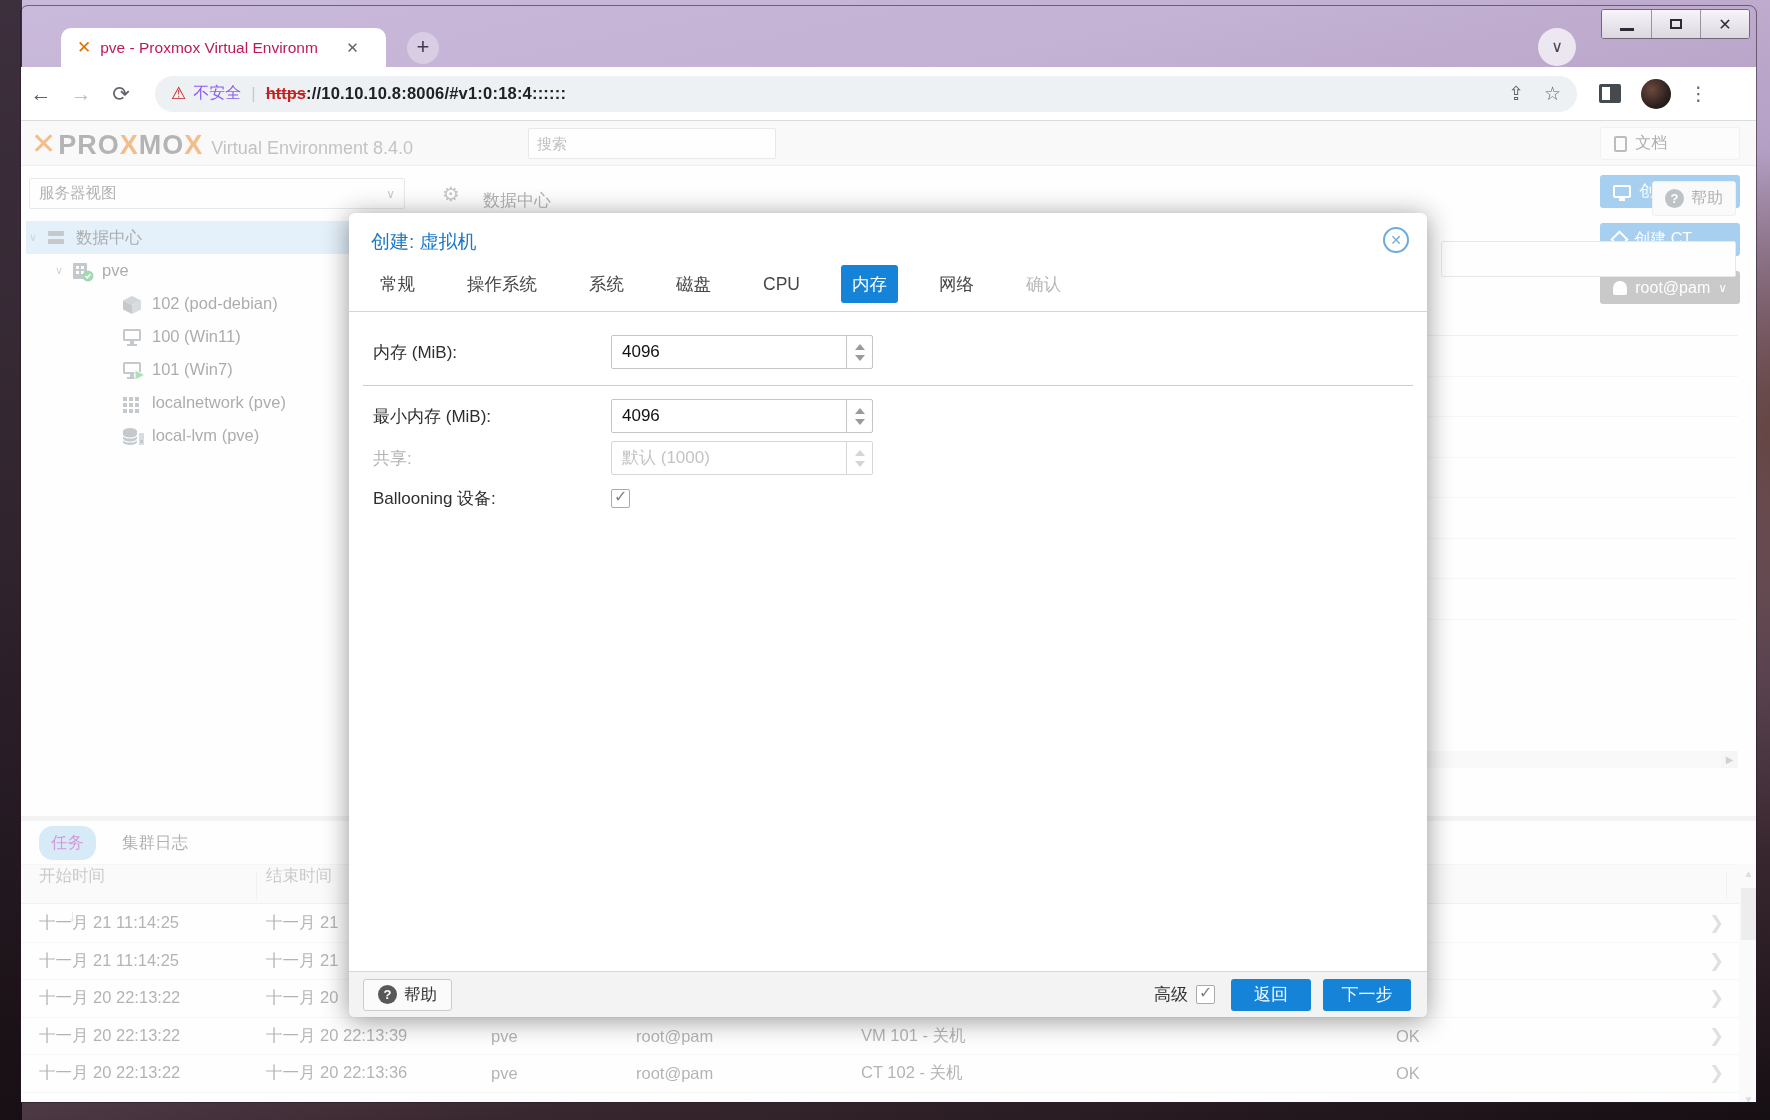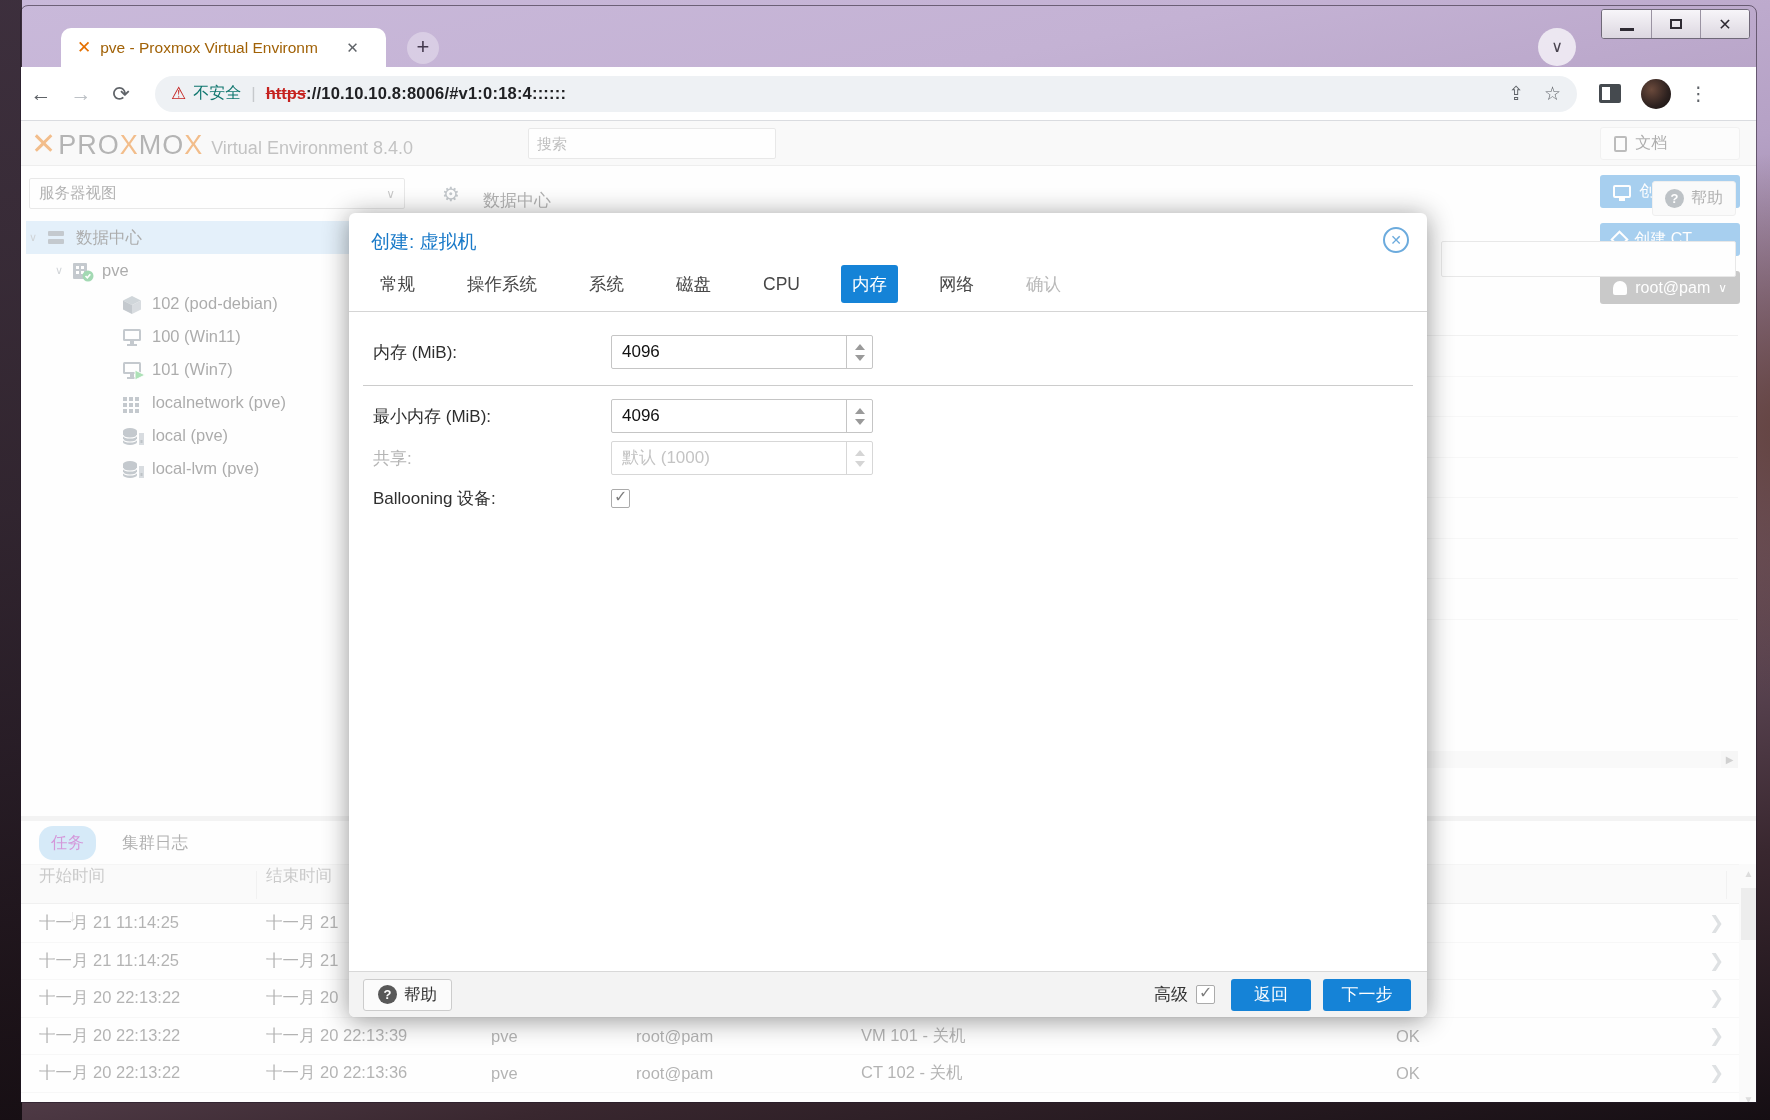--- a/index.html
+++ b/index.html
@@ -17,21 +17,21 @@
 
   
   .window { position:absolute; left:20px; top:5px; width:1737px; height:1098px;
     border:1px solid rgba(35,25,40,.55); border-radius:8px 8px 0 0; overflow:hidden;
     background:transparent; }
 
   .tabstrip { position:relative; height:61px; }
   .tab { position:absolute; left:40px; top:22px; width:325px; height:39px; background:#fff;
     border-radius:10px 10px 0 0; display:flex; align-items:center; padding:0 10px; }
   .tab-fav { font-weight:bold; color:#e57000; font-size:17px; margin:0 9px 0 6px; }
-  .tab-title { font-size:15.5px; color:#a16207; white-space:nowrap; overflow:hidden; width:240px; }
+  .tab-title { font-size:15.5px; color:#be185d; white-space:nowrap; overflow:hidden; width:240px; }
   .tab-close { font-size:15px; color:#5f6368; margin-left:6px; cursor:default; }
   .newtab-btn { position:absolute; left:386px; top:26px; width:32px; height:32px; border-radius:50%;
     background:rgba(255,255,255,.32); color:#43384d; font-size:22px; text-align:center; line-height:30px; }
   .tabsearch-btn { position:absolute; right:180px; top:22px; width:38px; height:38px; border-radius:50%;
     background:rgba(240,236,244,.92); color:#4a4450; font-size:16px; text-align:center; line-height:38px; }
   .winctl { position:absolute; right:6px; top:3px; display:flex; border:1px solid #6f6878;
     border-radius:3px; overflow:hidden; background:#efecf2; }
   .winctl .wbtn { width:49px; height:28px; border-left:1px solid #9a93a2; color:#2e2a33;
     background:linear-gradient(180deg,#f7f5f9 0%,#dcd7e0 100%);
     display:flex; align-items:center; justify-content:center; font-size:13px; }
@@ -40,42 +40,42 @@
   .wbtn.max span { display:block; width:12px; height:10px; border:2px solid #2e2a33; }
   .wbtn.close { font-size:16px; font-weight:bold; }
 
   .toolbar { position:relative; height:54px; background:#fff; border-bottom:1px solid #dadce0;
     display:flex; align-items:center; }
   .navic { font-size:21px; color:#5f6368; width:40px; text-align:center; }
   .navic.disabled { color:#bdc1c6; }
   .omnibox { position:relative; height:36px; flex:0 0 1422px; margin-left:14px; background:#eef1f4;
     border-radius:18px; display:flex; align-items:center; padding:0 16px; }
   .warn-ic { color:#c5221f; font-size:17px; margin-right:7px; }
-  .warn-txt { color:#0f766e; font-size:16px; }
+  .warn-txt { color:#8b5cf6; font-size:16px; }
   .url-sep { color:#c6c9cc; margin:0 10px; font-size:17px; }
   .url-scheme { color:#c5221f; font-size:16.5px; text-decoration:line-through; font-weight:bold; }
   .url-rest { color:#202124; font-size:16.5px; font-weight:bold; letter-spacing:.2px; }
   .omni-right { margin-left:auto; display:flex; align-items:center; gap:20px; }
   .share-ic, .star-ic { color:#5f6368; font-size:19px; }
   .panel-ic { width:22px; height:19px; border:3px solid #454a4f; border-radius:2px; margin-left:22px;
     position:relative; }
   .panel-ic::after { content:""; position:absolute; right:-1px; top:-1px; width:9px; height:15px; background:#454a4f; }
   .avatar { width:30px; height:30px; border-radius:50%; margin-left:20px;
     background:radial-gradient(circle at 35% 35%, #6b4a3c 0%, #2d211f 60%, #14100f 100%); }
   .kebab { color:#5f6368; font-size:19px; margin:0 14px 0 18px; letter-spacing:0; }
 
   
   .page { position:relative; height:983px; background:#fff; overflow:hidden; }
   .mask { position:absolute; inset:0; background:rgba(253,253,253,.55); z-index:5; }
 
   .pve-header { position:absolute; left:0; top:0; width:100%; height:45px; background:#f4f4f4;
     border-bottom:1px solid #dcdcdc; display:flex; align-items:center; }
   .logo { display:flex; align-items:baseline; margin-left:10px; }
   .logo-mark { color:#e57000; font-weight:bold; font-size:30px; margin-right:2px; }
-  .logo-word { font-weight:normal; font-size:27px; color:#5b5b5b; letter-spacing:1px; }
+  .logo-word { font-weight:bold; font-size:27px; color:#5b5b5b; letter-spacing:1px; }
   .logo-word .ox { color:#e57000; }
   .logo-sub { font-size:18px; color:#7c7c7c; margin-left:8px; }
   .hdr-search { position:absolute; left:507px; top:7px; width:248px; height:31px;
     border:1px solid #cfcfcf; border-radius:2px; padding:0 8px; font-size:15px; color:#444; background:#fff; }
   .hdr-btns { position:absolute; right:16px; top:6px; display:flex; gap:15px;flex-direction:column; }
   .hbtn { height:33px; border-radius:3px; display:flex; align-items:center; padding:0 13px;
     font-size:16px; gap:8px; }
   .hbtn.plain { background:#fafafa; border:1px solid #e3e3e3; color:#4f4f4f; }
   .hbtn.blue { background:#3e97dd; color:#fff; }
   .hbtn.gray { background:#8a8a8a; color:#fff; }
@@ -348,34 +348,20 @@
             <svg width="24" height="20">
                 <ellipse class="g" cx="8" cy="4" rx="7" ry="3"></ellipse>
                 <rect class="g" x="1" y="4" width="14" height="11"></rect>
                 <ellipse class="g" cx="8" cy="15" rx="7" ry="3"></ellipse>
                 <path d="M1 8 a7 3 0 0 0 14 0" fill="none" stroke="#fff" stroke-width="1.2"></path>
                 <path d="M1 12 a7 3 0 0 0 14 0" fill="none" stroke="#fff" stroke-width="1.2"></path>
                 <rect x="17" y="6" width="5" height="12" fill="#aab4bc"></rect>
                 <rect x="18.5" y="13" width="2" height="3" fill="#6f7a83"></rect>
               </svg>
           </span>
-          <span class="tlabel">local (pve)</span>
-        </div>
-        <div class="trow">
-          <span class="ticon ind2">
-            <svg width="24" height="20">
-                <ellipse class="g" cx="8" cy="4" rx="7" ry="3"></ellipse>
-                <rect class="g" x="1" y="4" width="14" height="11"></rect>
-                <ellipse class="g" cx="8" cy="15" rx="7" ry="3"></ellipse>
-                <path d="M1 8 a7 3 0 0 0 14 0" fill="none" stroke="#fff" stroke-width="1.2"></path>
-                <path d="M1 12 a7 3 0 0 0 14 0" fill="none" stroke="#fff" stroke-width="1.2"></path>
-                <rect x="17" y="6" width="5" height="12" fill="#aab4bc"></rect>
-                <rect x="18.5" y="13" width="2" height="3" fill="#6f7a83"></rect>
-              </svg>
-          </span>
           <span class="tlabel">local-lvm (pve)</span>
         </div>
       </div>
 
       <div class="content-title">数据中心</div>
       <div class="help-btn">
         <span class="qmark">?</span>
         <span>帮助</span>
       </div>
       <input class="filter-input" style="">

